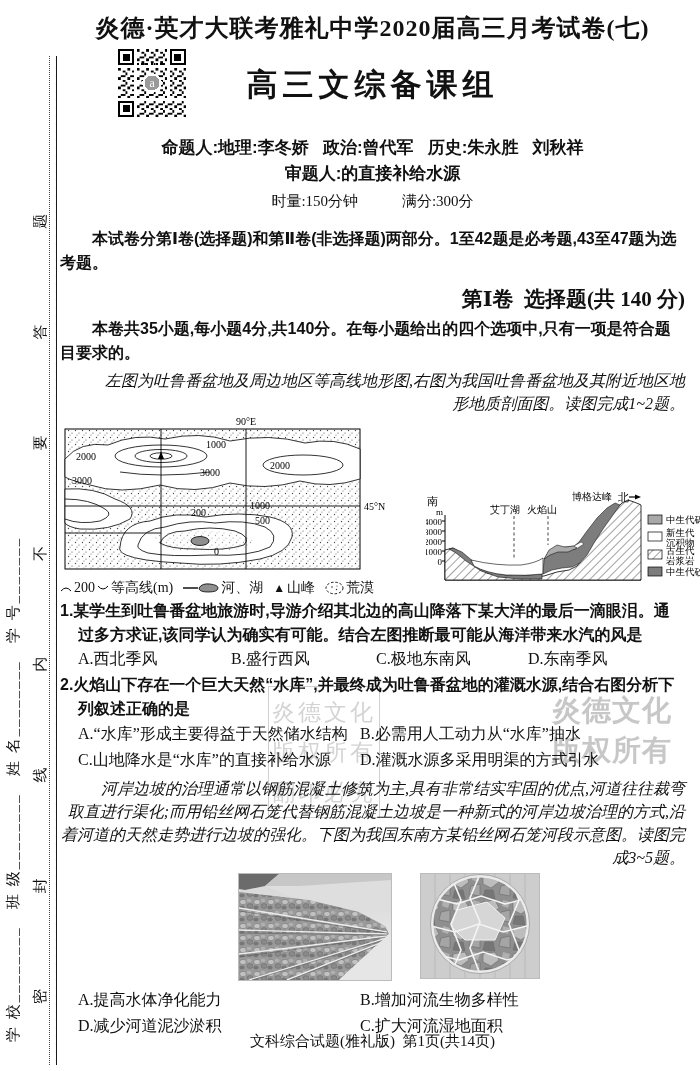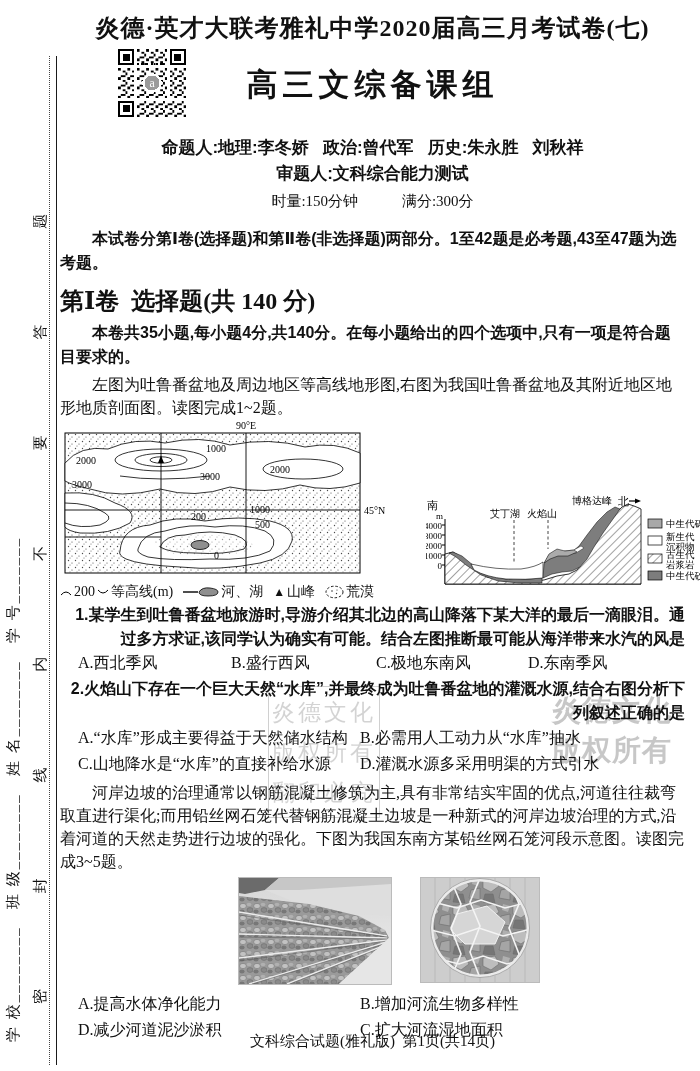--- a/index.html
+++ b/index.html
@@ -1,19 +1,19 @@
 <!DOCTYPE html>
 <html><head>
 <meta charset="utf-8">
 <style>
   html,body{margin:0;padding:0;background:#e8e8e8;}
   .page{position:relative;width:700px;height:1071px;margin:0 auto;background:#ffffff;overflow:hidden;color:#111;}
   .f-hei{font-family:"Liberation Sans","DejaVu Sans",sans-serif;font-weight:700;}
   .f-song{font-family:"Liberation Serif","DejaVu Serif",serif;}
-  .f-kai{font-family:"Liberation Serif","DejaVu Serif",serif;}
+  .f-kai{font-family:"Liberation Serif","DejaVu Serif",serif;font-style:italic;text-align:right;}
   .pre{white-space:pre;}
 
   
   .rule-solid{position:absolute;left:56px;top:56px;bottom:6px;width:0;border-left:1.5px solid #1a1a1a;}
   .rule-dotted{position:absolute;left:49px;top:56px;bottom:6px;width:0;border-left:1.2px dotted #444;}
   .margin-fields{position:absolute;top:1042px;left:4px;width:950px;height:20px;
     transform:rotate(-90deg);transform-origin:0 0;font-size:15px;letter-spacing:2px;}
   .margin-seal{position:absolute;top:1004px;left:31px;width:890px;height:20px;
     transform:rotate(-90deg);transform-origin:0 0;font-size:15px;word-spacing:92px;}
 
@@ -29,33 +29,33 @@
   .series{margin:12px 0 0 0;text-align:center;font-size:24px;font-weight:700;letter-spacing:1px;}
   .header-row{position:relative;height:76px;margin-top:4px;}
   .qr{position:absolute;left:58px;top:0;}
   .subject{position:absolute;left:0;right:0;top:16px;text-align:center;font-size:31px;letter-spacing:5px;}
   .setters{margin-top:12px;text-align:center;font-size:17px;}
   .reviewer{margin-top:3px;text-align:center;font-size:17px;}
   .timing{margin-top:7px;text-align:center;font-size:15px;}
   .timing span{margin:0 20px;}
   .para{margin:0;text-indent:2em;line-height:24px;}
   .notice{margin-top:16px;}
-  .sec-title{margin:10px 0 2px 0;text-align:left;font-size:24px;font-weight:700;}
+  .sec-title{margin:10px 0 2px 0;text-align:right;font-size:21px;font-weight:700;}
   .sec-note{margin-top:4px;}
   .passage{margin-top:4px;line-height:23px;}
 
   .figures{display:flex;align-items:flex-end;gap:14px;margin-top:0;justify-content:space-between;}
   .figL{width:352px;}
   .map-legend{display:flex;align-items:center;gap:10px;margin-top:2px;font-size:14px;}
   .map-legend .it{display:flex;align-items:center;gap:2px;}
   .tri{font-size:12px;}
   svg text{font-family:"Liberation Serif","DejaVu Serif",serif;}
 
   .q{margin-top:2px;}
-  .q-stem{padding-left:18px;text-indent:-18px;line-height:24px;margin:0;text-align:right;}
+  .q-stem{padding-left:18px;text-indent:-18px;line-height:24px;margin:0;}
   .opts4{display:grid;grid-template-columns:153px 145px 152px auto;padding-left:18px;line-height:24px;}
   .opts2{display:grid;grid-template-columns:282px auto;padding-left:18px;line-height:26px;}
 
   .photos{display:flex;gap:28px;margin:4px 0 0 178px;align-items:flex-start;}
   .photo{border:1px solid #bbb;}
 
   .footer{position:absolute;left:60px;right:15px;bottom:20px;z-index:1;text-align:center;font-size:15px;}
 </style>
 </head>
 <body>
@@ -120,21 +120,21 @@
             <rect x="18" y="6" width="1" height="1"></rect>
         </g>
         <circle cx="14.5" cy="14.5" r="4.2" fill="#fff"></circle>
         <circle cx="14.5" cy="14.5" r="3.2" fill="#9a9a9a"></circle>
         <text x="14.5" y="16.3" text-anchor="middle" font-size="5" fill="#fff">a</text>
       </svg>
       <div class="subject f-hei">高三文综备课组</div>
     </div>
 
     <div class="setters f-hei pre">命题人:地理:李冬娇   政治:曾代军   历史:朱永胜   刘秋祥</div>
-    <div class="reviewer f-hei">审题人:文科综合能力测试</div>
+    <div class="reviewer f-hei">审题人:的直接补给水源</div>
     <div class="timing f-song">
       <span>时量:150分钟</span>
       <span>满分:300分</span>
     </div>
 
     <p class="para notice f-hei">本试卷分第Ⅰ卷(选择题)和第Ⅱ卷(非选择题)两部分。1至42题是必考题,43至47题为选考题。</p>
 
     <div class="sec-title f-song pre">第Ⅰ卷  选择题(共 140 分)</div>
     <p class="para sec-note f-hei">本卷共35小题,每小题4分,共140分。在每小题给出的四个选项中,只有一项是符合题目要求的。</p>
 

